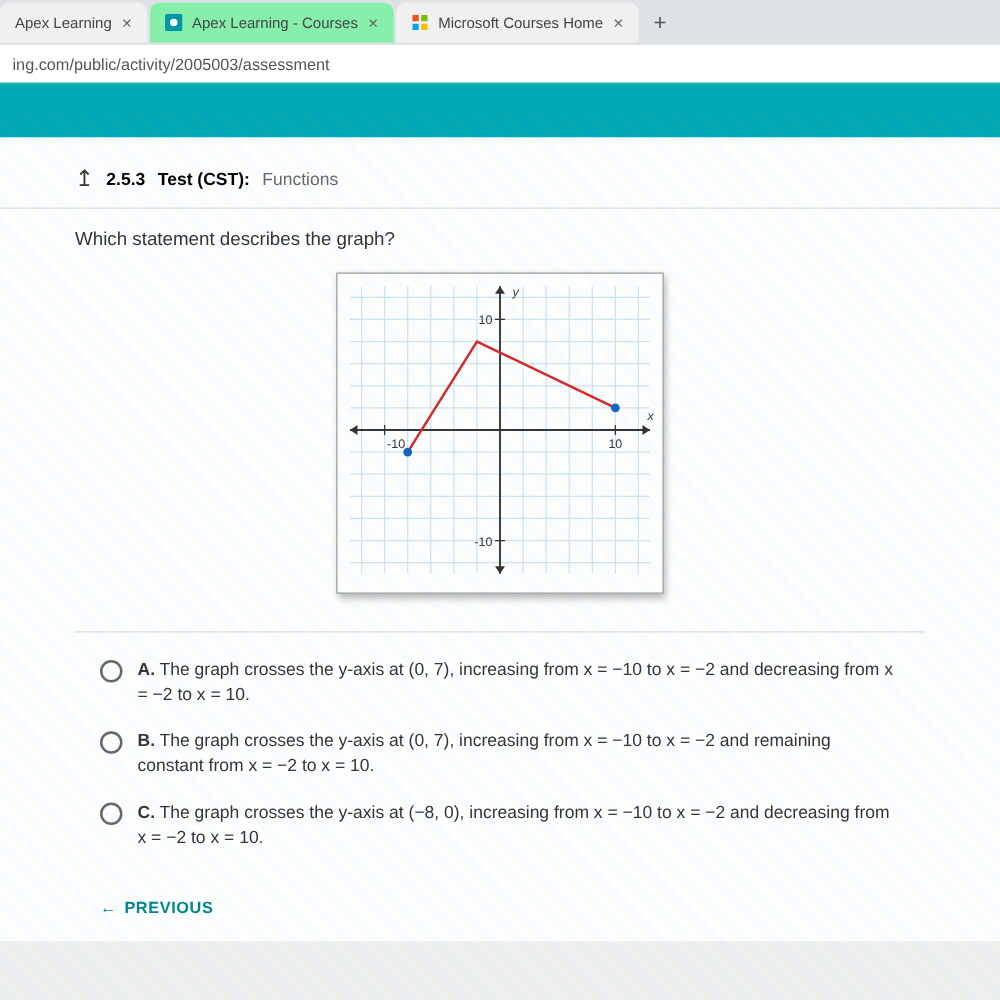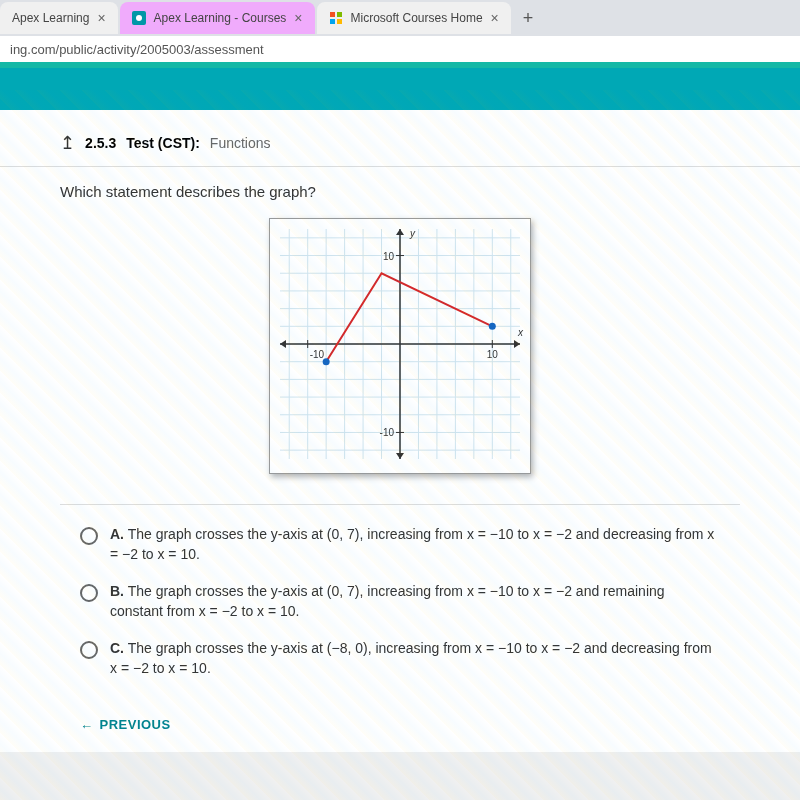--- a/index.html
+++ b/index.html
@@ -1,25 +1,25 @@
 <!DOCTYPE html>
 <html><head>
   <meta charset="utf-8">
   <style>
     * { margin: 0; padding: 0; box-sizing: border-box; }
     body { font-family: Arial, sans-serif; background: #f0f0f0; width: 800px; height: 800px; overflow: hidden; }
     
     .tabs-bar { display: flex; background: #dee1e6; height: 36px; align-items: center; }
     .tab { display: flex; align-items: center; padding: 12px 12px; height: 32px; background: #f0f0f0; border-radius: 8px 8px 0 0; margin-right: 2px; font-size: 12px; color: #444; gap: 8px; max-width: 200px; text-align: right; }
-    .tab.active { background: #f0abfc; }
+    .tab.active { background: #86efac; }
     .tab-icon { width: 14px; height: 14px; display: inline-block; }
     .tab-close { color: #666; font-size: 14px; cursor: pointer; }
     .new-tab { color: #555; font-size: 18px; padding: 0 10px; cursor: pointer; }
     
-    .url-bar { background: #fff; height: 32px; display: flex; align-items: center; padding: 0 10px; font-size: 13px; color: #555; border-bottom: 6px solid #14b8a6; }
+    .url-bar { background: #fff; height: 32px; display: flex; align-items: center; padding: 0 10px; font-size: 13px; color: #555; border-bottom: 2px solid #14b8a6; }
     
     .cyan-bar { background: #00a8b5; height: 42px; }
     
     .content { background: #fff; padding: 10px 0; }
     
     .breadcrumb { display: flex; align-items: center; padding: 12px 60px; border-bottom: 1px solid #ddd; gap: 10px; }
     .back-arrow { font-size: 18px; color: #333; cursor: pointer; }
     .bc-number { font-weight: bold; font-size: 14px; }
     .bc-test { font-weight: bold; font-size: 14px; }
     .bc-topic { color: #666; font-size: 14px; }

